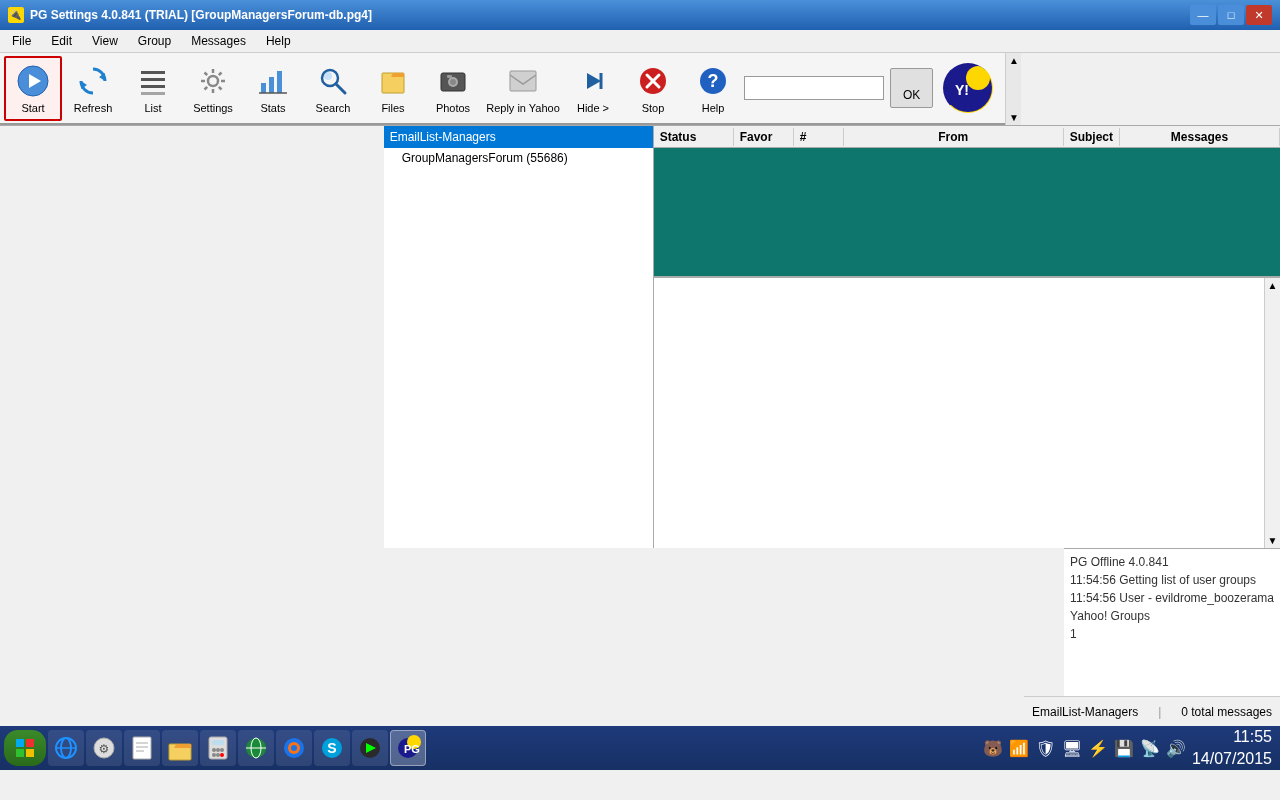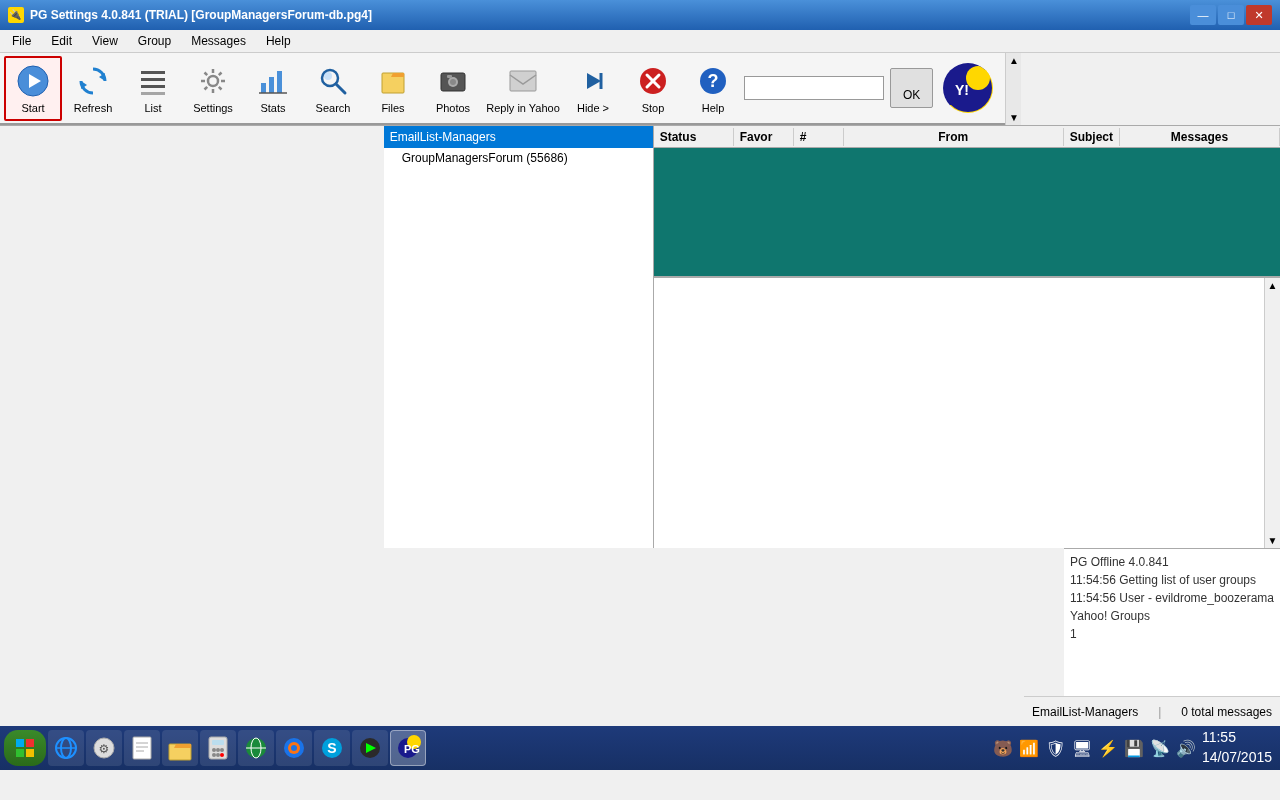--- a/index.html
+++ b/index.html
@@ -247,22 +247,22 @@
     .taskbar-app.active-app { background: rgba(255,255,255,0.25); border: 1px solid rgba(255,255,255,0.4); }
     #taskbar-right {
       margin-left: auto;
       display: flex;
       align-items: center;
       gap: 6px;
       color: white;
       padding-right: 4px;
     }
     #clock {
-      text-align: left;
-      font-size: 14px;
+      text-align: right;
+      font-size: 16px;
       color: white;
       line-height: 1.4;
     }
     .taskbar-icon { font-size: 16px; cursor: pointer; }
 
     
     #toolbar-wrapper {
       display: flex;
       border-bottom: 1px solid #aaa;
     }

